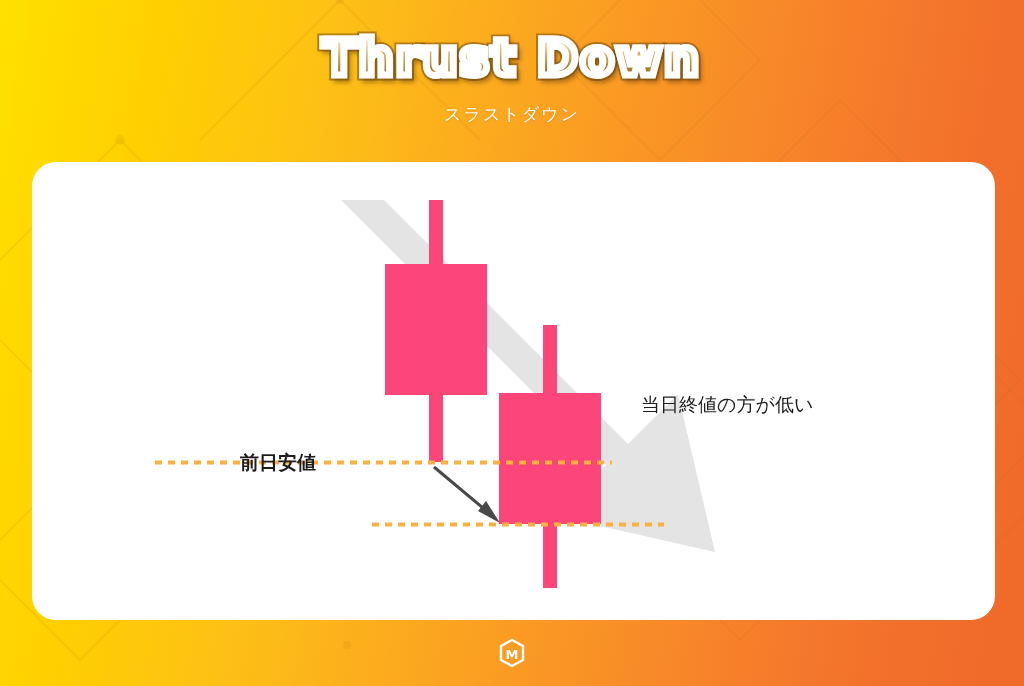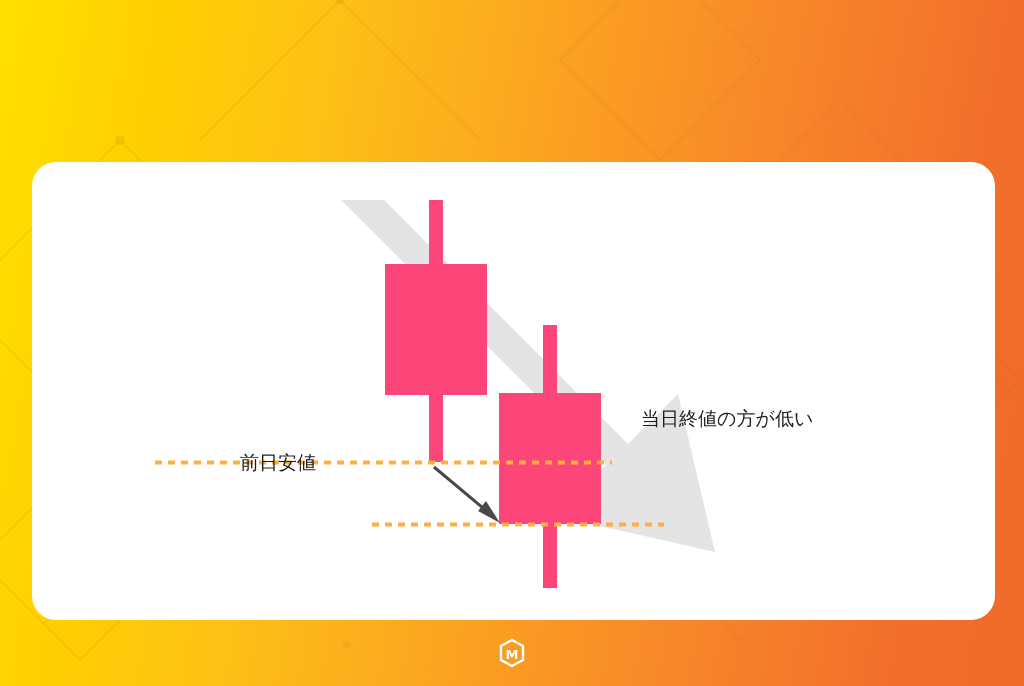--- a/index.html
+++ b/index.html
@@ -94,22 +94,22 @@
 
   #chart-svg { position:absolute; left:0; top:0; }
 
   .ann-label {
     position:absolute;
     font-size:19px;
     color:#1d1d1d;
     font-family:"DejaVu Sans", sans-serif;
     white-space:nowrap;
   }
-  #label-prev-low  { left:208px; top:288px; }
-  #label-close-lower { left:609px; top:244px; }
+  #label-prev-low  { left:208px; top:288px;font-weight:bold; }
+  #label-close-lower { left:609px; top:230px; }
 
   
   #footer {
     position:absolute; left:0; right:0; bottom:0; height:66px;
     display:flex; align-items:center; justify-content:center;
     gap:9px;
   }
   #brand-name {
     color:#ffffff;
     font-size:21px;
@@ -145,20 +145,25 @@
       <circle cx="910" cy="270" r="6"></circle>
       <circle cx="980" cy="360" r="4"></circle>
       <circle cx="740" cy="400" r="4"></circle>
       <circle cx="80" cy="460" r="5"></circle>
       <circle cx="420" cy="440" r="4"></circle>
       <circle cx="660" cy="-40" r="4"></circle>
       <circle cx="347" cy="645" r="4"></circle>
     </g>
   </svg>
 
+  <div id="header">
+    <div id="page-title-shadow">Thrust Down</div>
+    <h1 id="page-title">Thrust Down</h1>
+    <div id="page-subtitle">スラストダウン</div>
+  </div>
 
   <div id="card">
 
     <svg id="chart-svg" width="963" height="458" viewBox="0 0 963 458" aria-hidden="true">
 
       <g>
         <path d="M309 38 L352 38 L596 282 L646 232 L683 390 L524 354 L574 303 Z" fill="#E4E4E4"></path>
       </g>
 
       <g>

